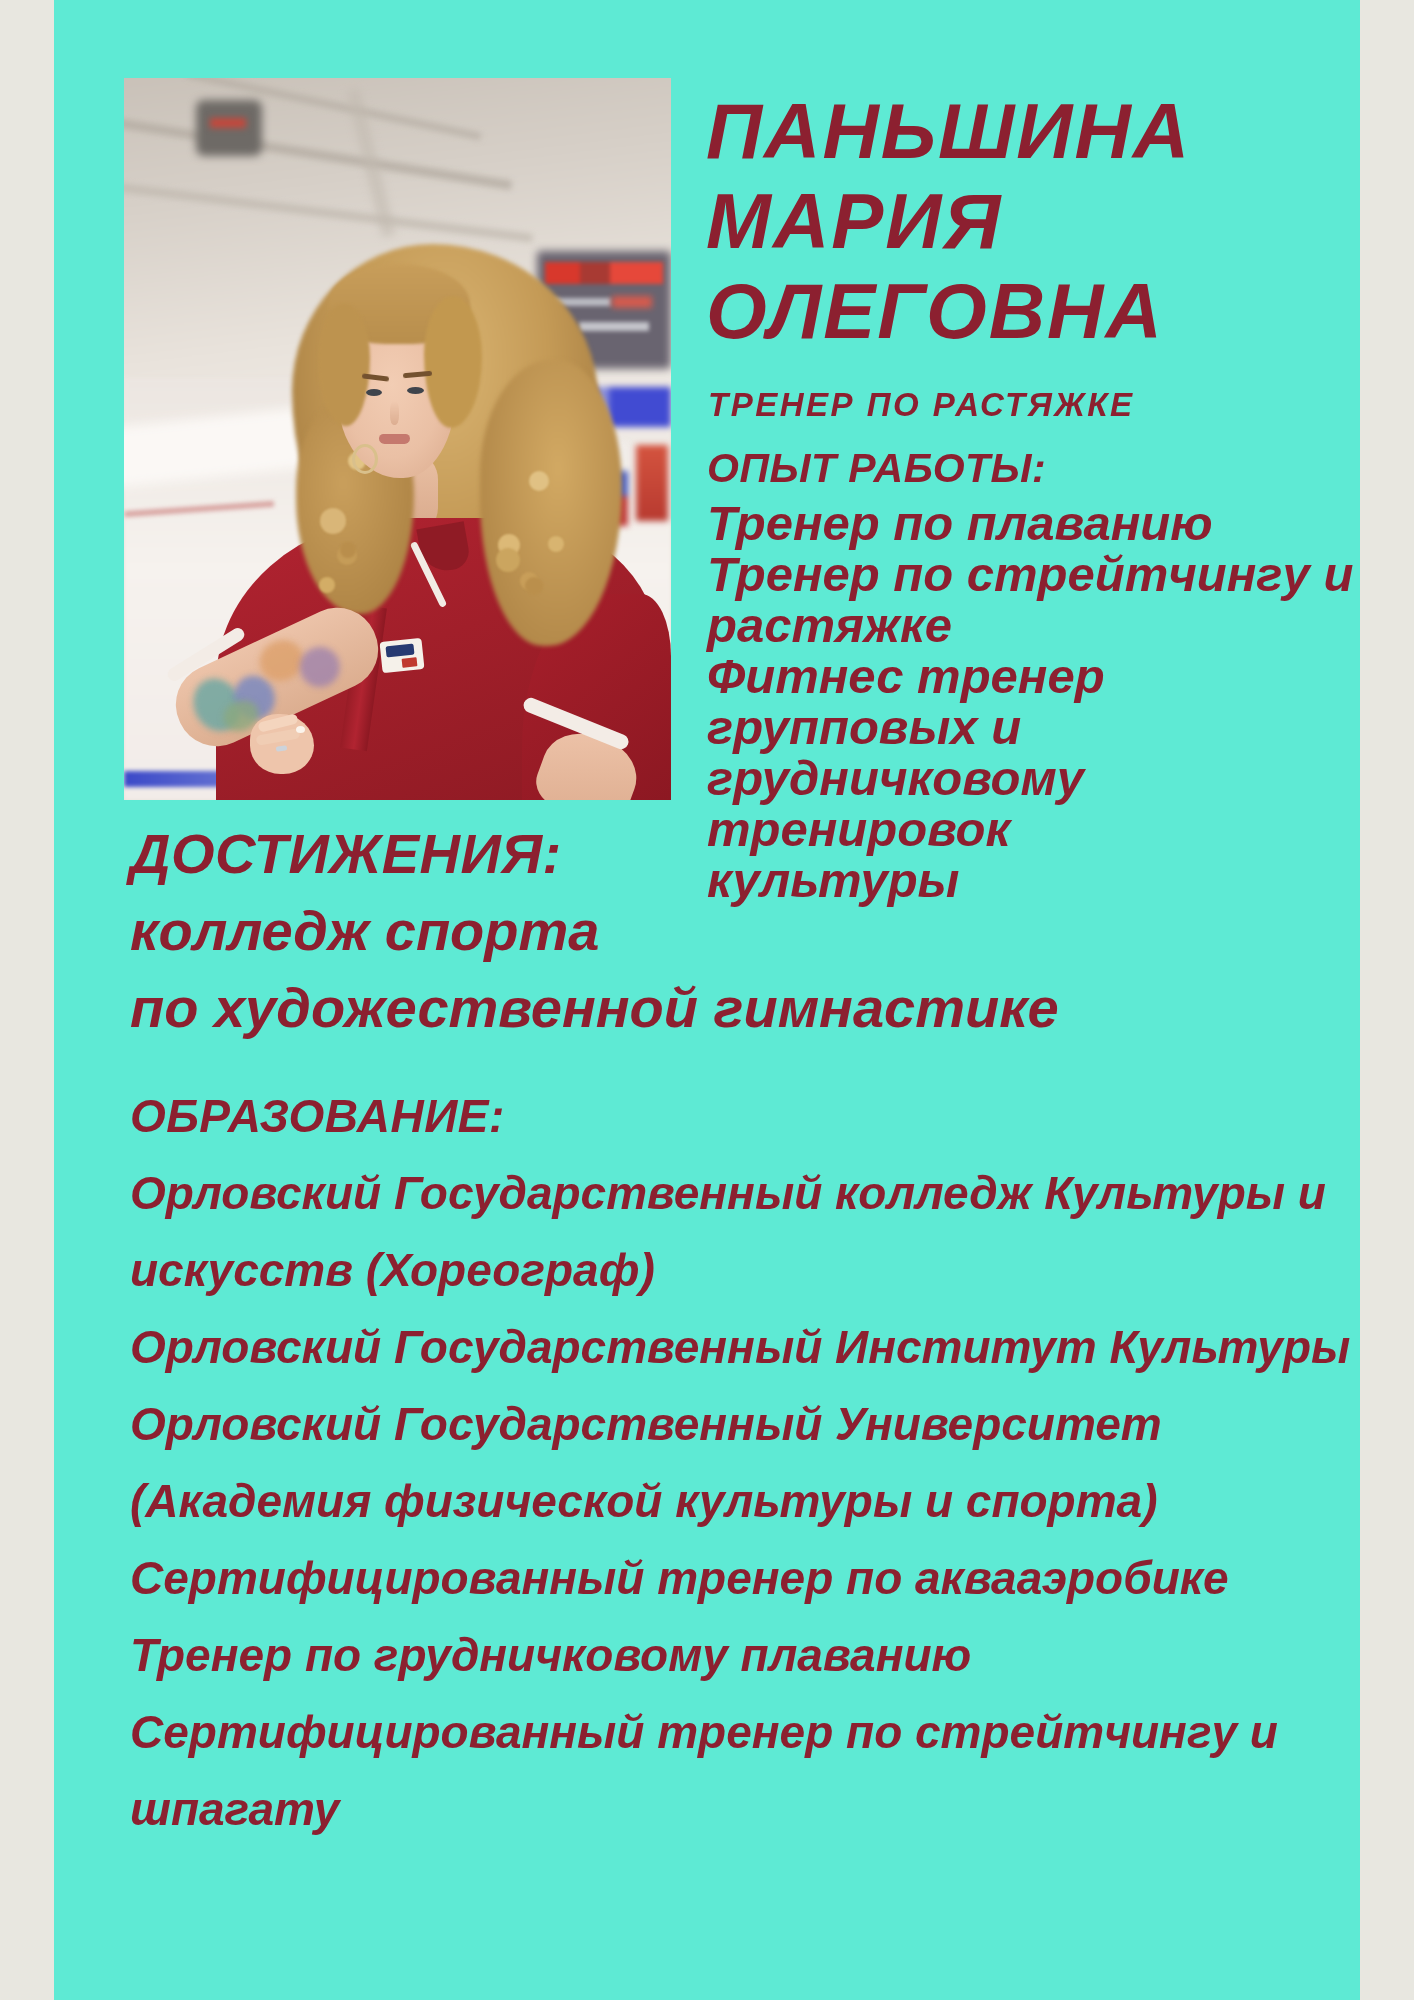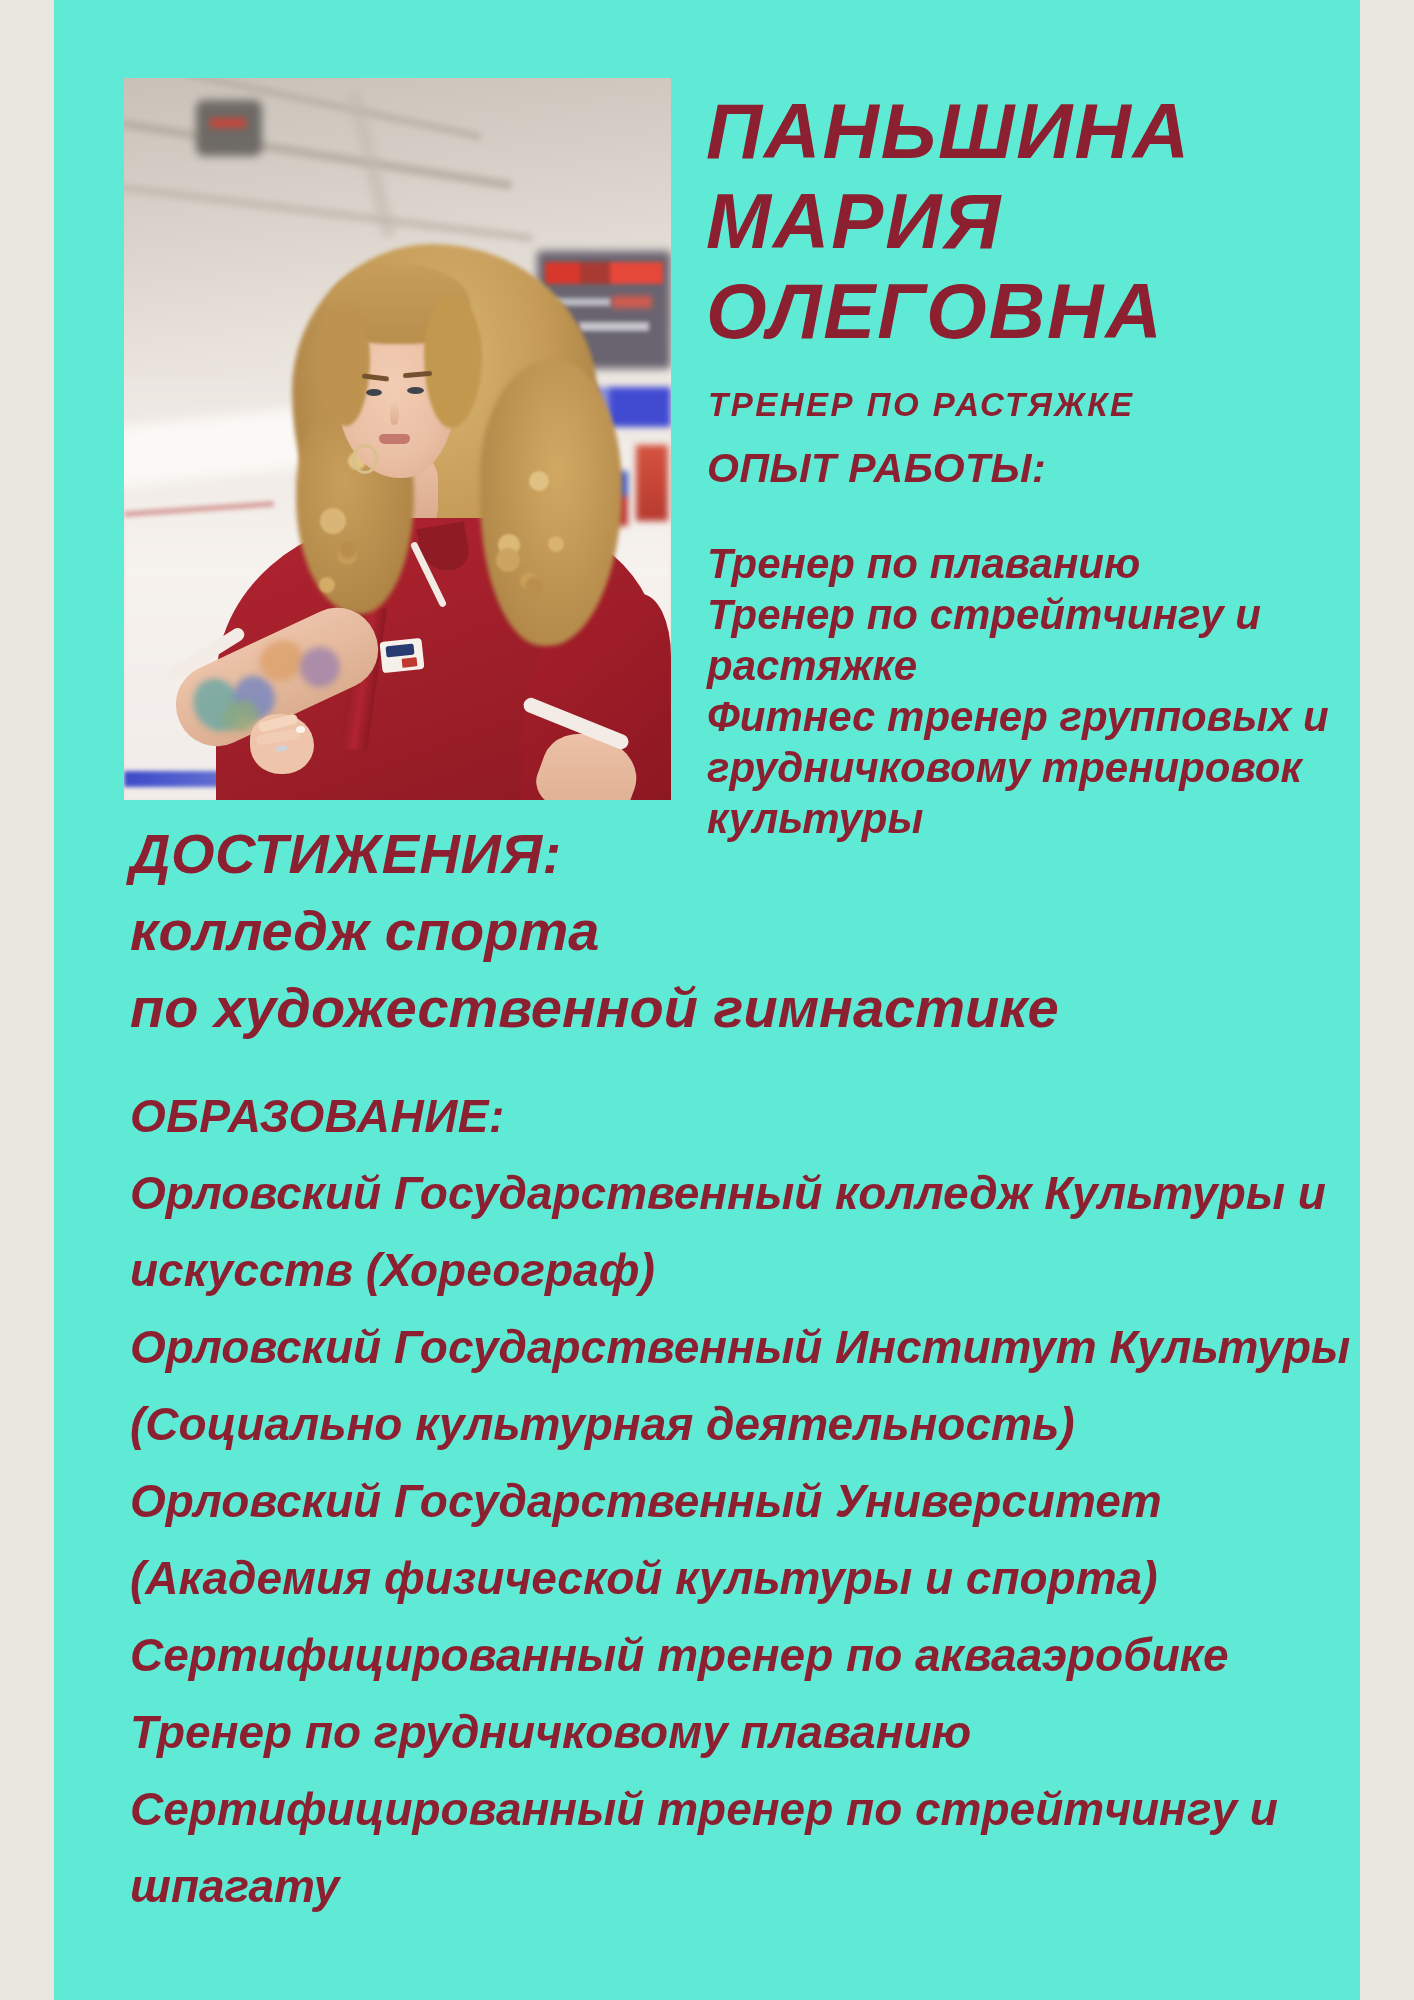--- a/index.html
+++ b/index.html
@@ -1,21 +1,21 @@
 <!DOCTYPE html>
 <html><head>
 <meta charset="utf-8">
 <style>
   html,body{margin:0;padding:0;}
   body{background:#e8e7e0;font-family:"Liberation Sans","DejaVu Sans",sans-serif;}
   .page{position:relative;width:1306px;height:2000px;background:#5eead4;overflow:hidden;margin:0 auto;font-style:italic;}
   .title{position:absolute;left:652px;top:86px;font-size:78px;line-height:90px;font-weight:700;letter-spacing:2px;color:#8c2030;}
   .subtitle{position:absolute;left:654px;top:386px;font-size:33px;line-height:38px;font-weight:700;letter-spacing:2.5px;color:#8c2030;}
   .exp-heading{position:absolute;left:653px;top:444px;font-size:41px;line-height:48px;font-weight:700;letter-spacing:0.5px;color:#8c2030;}
-  .exp-lines{position:absolute;left:653px;top:498px;font-size:42px;line-height:51px;font-weight:700;color:#8c2030;margin-top:40px;}
+  .exp-lines{position:absolute;left:653px;top:498px;font-size:49px;line-height:51px;font-weight:700;color:#8c2030;}
   .achv-block{position:absolute;left:76px;top:815px;font-size:56px;line-height:77px;font-weight:700;color:#8c2030;}
   .edu-block{position:absolute;left:76px;top:1078px;font-size:46px;line-height:77px;font-weight:700;color:#8c2030;}
   .achv-block .hdr,.edu-block .hdr{letter-spacing:0.5px;}
 
   
   .photo{position:absolute;left:70px;top:78px;width:547px;height:722px;overflow:hidden;background:#e9e2da;}
   .photo *{position:absolute;}
 
   .ceiling{left:-20px;top:-20px;width:600px;height:360px;background:linear-gradient(173deg,#c7bfb6 0%,#d6cfc7 34%,#e9e3dc 72%,#f3eee8 100%);filter:blur(3px);}
   .truss1{left:-30px;top:70px;width:420px;height:9px;background:#b3aba1;transform:rotate(9deg);filter:blur(3px);opacity:.8;}
@@ -193,21 +193,20 @@
         <div>по художественной гимнастике</div>
       </div>
   </div>
 
   <div class="edu-block">
     <div class="hdr">ОБРАЗОВАНИЕ:</div>
     <div>
         <div>Орловский Государственный колледж Культуры и</div>
         <div>искусств (Хореограф)</div>
         <div>Орловский Государственный Институт Культуры</div>
-        <div>(Социально культурная деятельность)</div>
         <div>Орловский Государственный Университет</div>
         <div>(Академия физической культуры и спорта)</div>
         <div>Сертифицированный тренер по аквааэробике</div>
         <div>Тренер по грудничковому плаванию</div>
         <div>Сертифицированный тренер по стрейтчингу и</div>
         <div>шпагату</div>
       </div>
   </div>
 
 </div>

